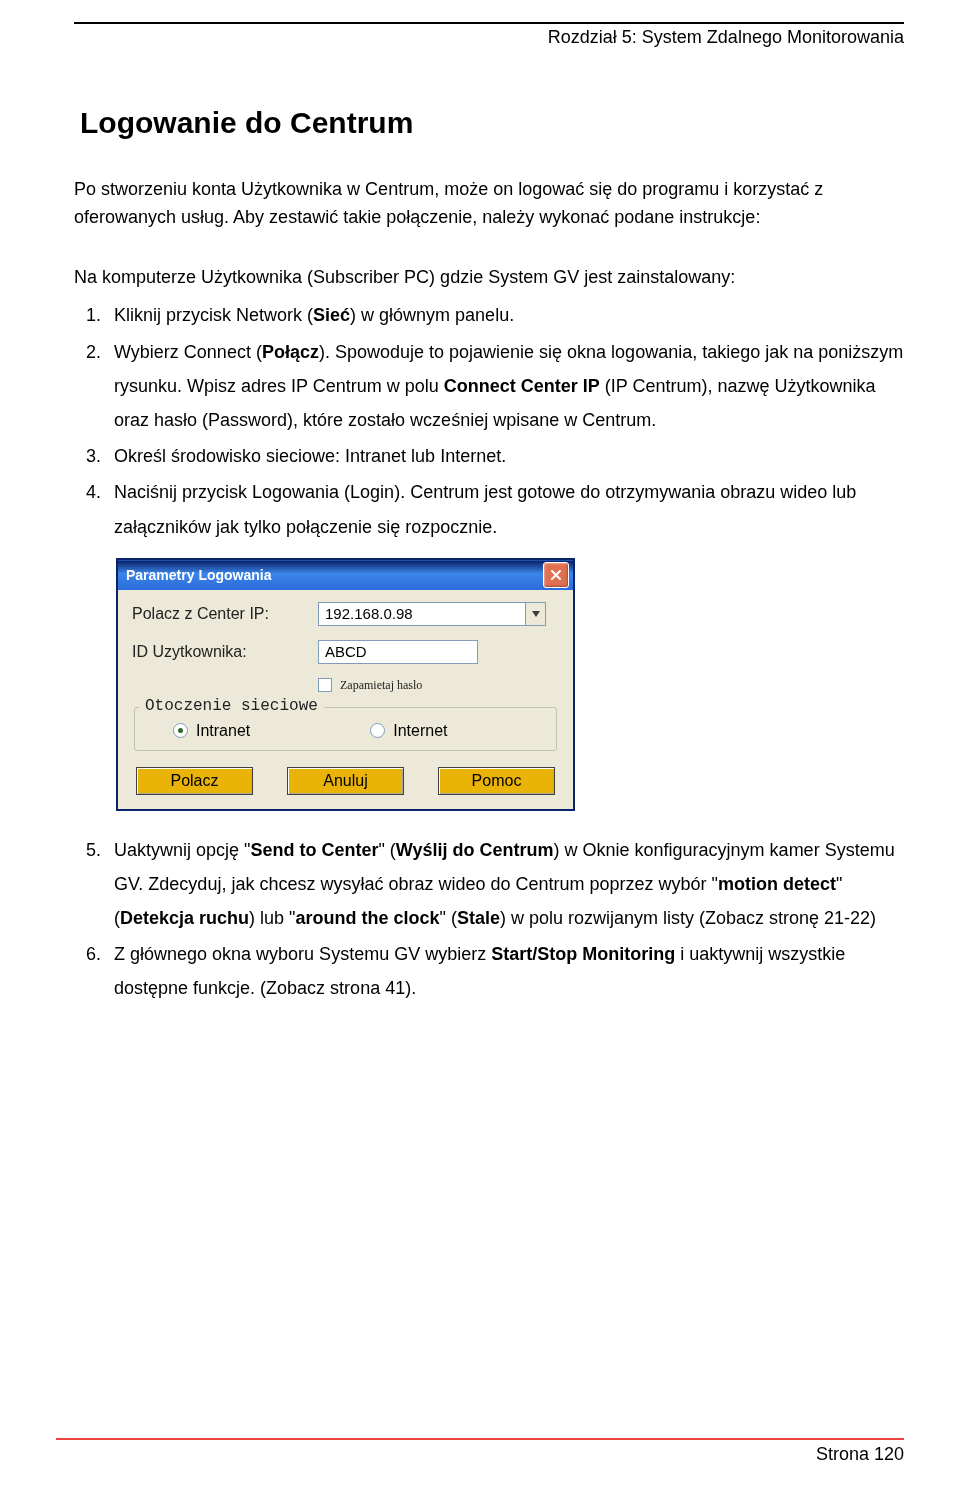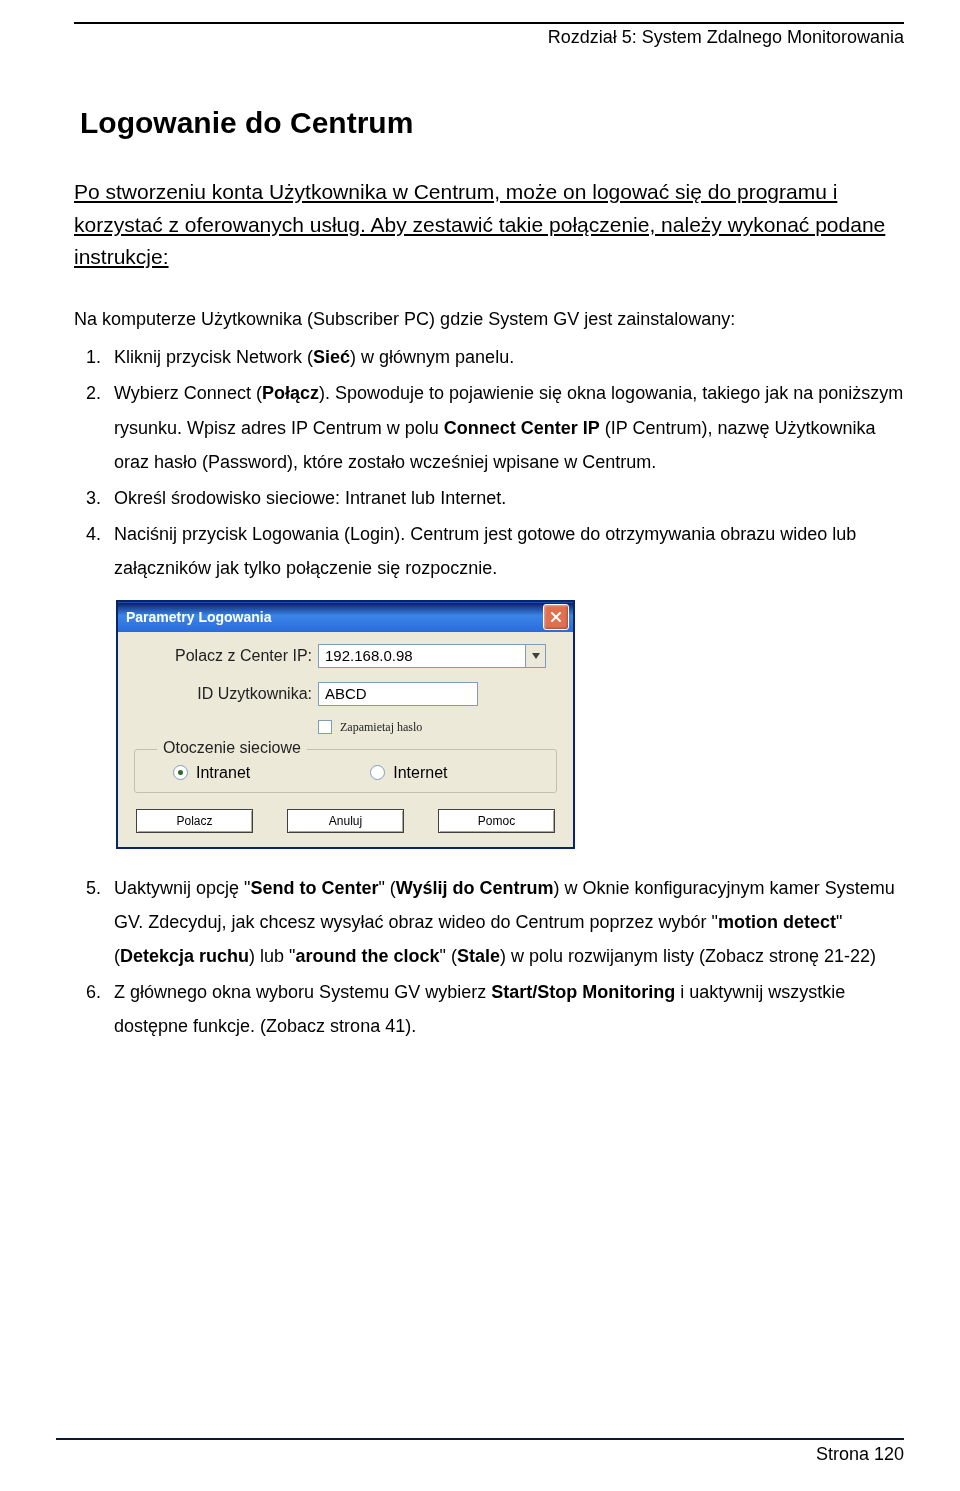--- a/index.html
+++ b/index.html
@@ -25,24 +25,23 @@
     text-align: right;
     font-size: 18px;
     margin-bottom: 58px;
   }
   h1.section-title {
     font-size: 30px;
     font-weight: bold;
     margin: 0 0 36px 6px;
   }
   p.body {
-    font-size: 21px;
+    font-size: 18px;
     line-height: 1.55;
     margin: 0 0 30px 0;
-    text-decoration: underline;
   }
   p.body2 {
     font-size: 18px;
     line-height: 1.7;
     margin: 0 0 6px 0;
   }
   ol.steps {
     font-size: 18px;
     line-height: 1.9;
     margin: 0 0 14px 0;
@@ -89,21 +88,21 @@
   .formarea {
     padding: 12px 14px 12px 14px;
   }
   .row {
     display: flex;
     align-items: center;
     margin-bottom: 14px;
   }
   .lbl {
     width: 180px;
-    text-align: right;
+    text-align: left;
     font-size: 16px;
     color: #222;
     padding-right: 6px;
   }
   .input {
     height: 24px;
     border: 1px solid #7f9db9;
     background: #fff;
     font-size: 15px;
     padding: 2px 6px;
@@ -146,25 +145,26 @@
   .groupbox {
     position: relative;
     border: 1px solid #c0c0b4;
     border-radius: 3px;
     margin: 6px 2px 16px 2px;
     padding: 14px 8px 10px 8px;
   }
   .groupbox .caption {
     position: absolute;
     top: -11px;
-    left: 22px;
+    left: 4px;
     background: #ece9d8;
     padding: 0 6px;
     font-size: 16px;
     color: #222;
+    font-family: Liberation Mono, monospace;
   }
   .radios {
     display: flex;
     gap: 120px;
     padding-left: 30px;
     font-size: 16px;
   }
   .radio {
     display: flex;
     align-items: center;
@@ -182,22 +182,22 @@
     background: #2a6a2a;
   }
 
   .btnrow {
     display: flex;
     gap: 34px;
     padding: 0 4px 2px 4px;
   }
   .btn {
     border: 1px solid #404040;
-    background: #ffffff;
-    font-size: 12px;
+    background: #eab308;
+    font-size: 16px;
     padding: 4px 0;
     text-align: center;
     box-shadow: inset 1px 1px 0 #fff, inset -1px -1px 0 #aca899;
   }
   .btn.w1 { width: 118px; }
 
   ol.steps2 {
     font-size: 18px;
     line-height: 1.9;
     margin: 4px 0 0 0;
@@ -207,21 +207,21 @@
     padding-left: 8px;
     margin-bottom: 2px;
   }
 
   .footer {
     position: absolute;
     bottom: 26px;
     left: 56px;
     right: 56px;
     text-align: right;
-    border-top: 2px solid #0f172a;
+    border-top: 2px solid #ef4444;
     padding-top: 4px;
     font-size: 18px;
   }
 </style>
 </head>
 <body>
 
 <div class="page">
   <div class="topline"></div>
   <div class="header-right">Rozdział 5: System Zdalnego Monitorowania</div>

